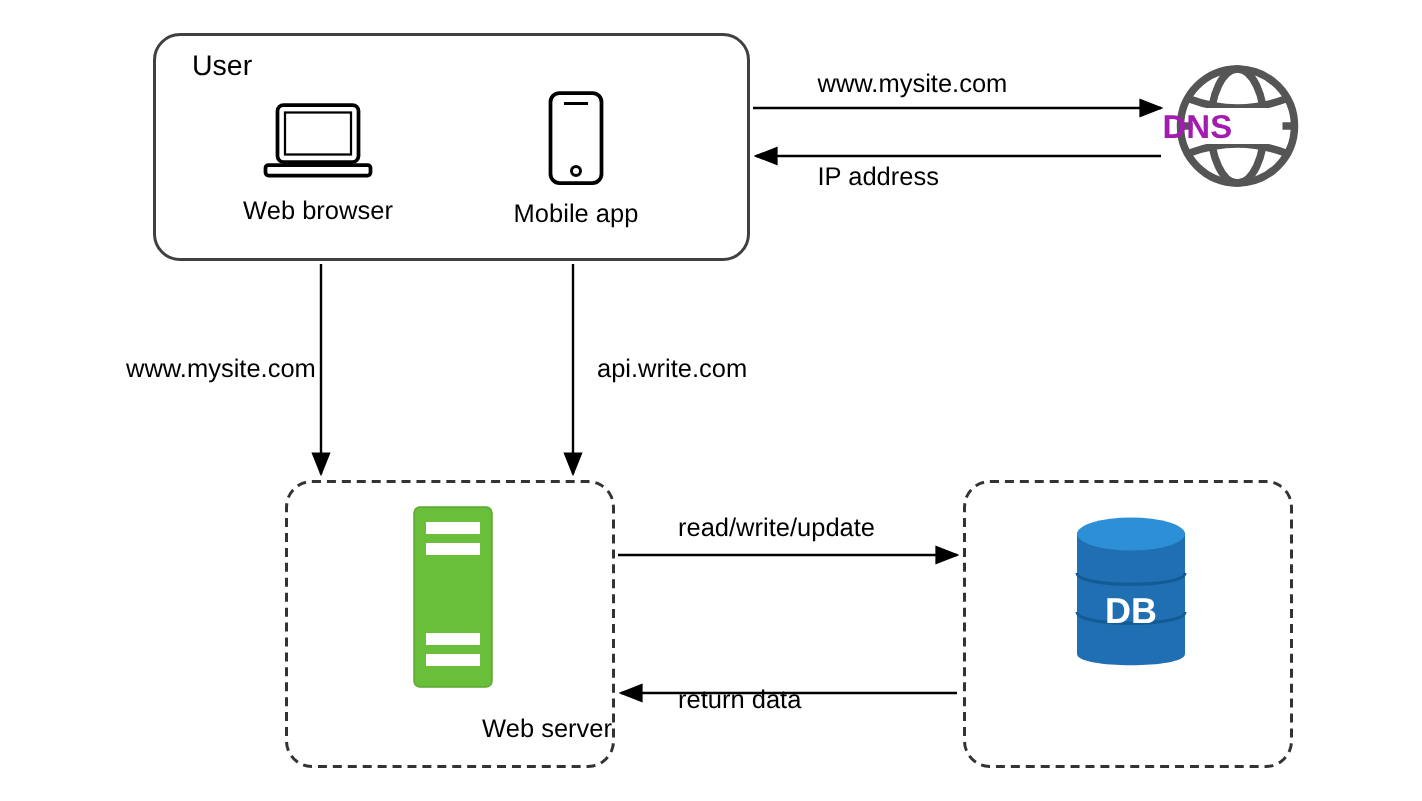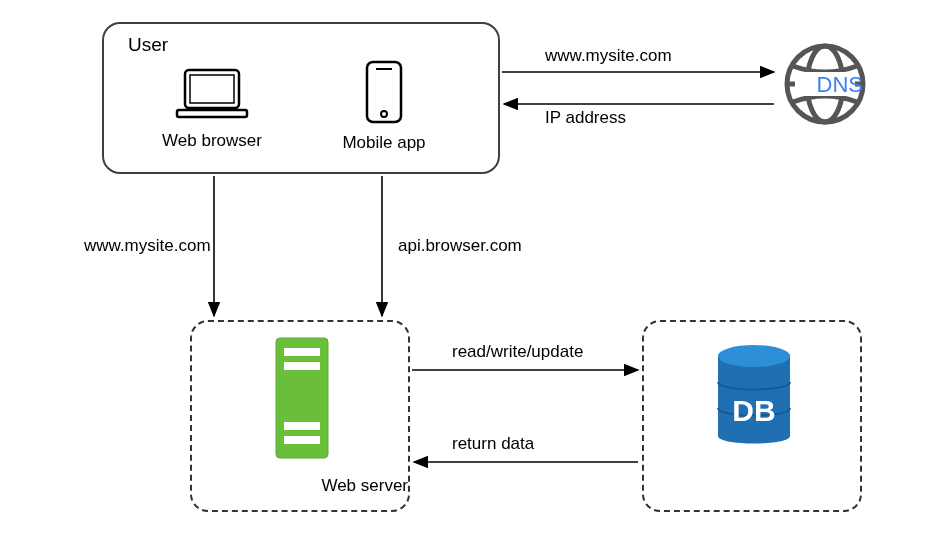--- a/index.html
+++ b/index.html
@@ -56,21 +56,21 @@
   <div>
     <svg width="88" height="88" viewBox="0 0 88 88">
       <circle cx="44" cy="44" r="38" fill="none" stroke="#555" stroke-width="5"></circle>
       <ellipse cx="44" cy="44" rx="18" ry="38" fill="none" stroke="#555" stroke-width="5"></ellipse>
       <line x1="6" y1="44" x2="82" y2="44" stroke="#555" stroke-width="5"></line>
       <path d="M12 26 Q44 38 76 26" fill="none" stroke="#555" stroke-width="5"></path>
       <path d="M12 62 Q44 50 76 62" fill="none" stroke="#555" stroke-width="5"></path>
       <rect x="14" y="32" width="60" height="24" fill="#fff"></rect>
     </svg>
   </div>
-  <div class="label" style="left:0; right:0; top:32px; font-size:22px; font-weight:normal; color:#3b82f6; text-align:right; width:88px;">DNS</div>
+  <div class="label" style="left:0; right:0; top:32px; font-size:22px; font-weight:bold; color:#a21caf; text-align:left; width:88px;">DNS</div>
 </div>
 
 <div class="box dashed-border" style="left:190px; top:320px; width:220px; height:192px;">
   <div style="position:absolute; left:82px; top:14px;">
     <svg width="56" height="124" viewBox="0 0 56 124">
       <rect x="2" y="2" width="52" height="120" rx="4" fill="#6abf3a" stroke="#5aa832" stroke-width="1"></rect>
       <rect x="10" y="12" width="36" height="8" fill="#fff"></rect>
       <rect x="10" y="26" width="36" height="8" fill="#fff"></rect>
       <rect x="10" y="86" width="36" height="8" fill="#fff"></rect>
       <rect x="10" y="100" width="36" height="8" fill="#fff"></rect>
@@ -81,30 +81,30 @@
 
 <div class="box dashed-border" style="left:642px; top:320px; width:220px; height:192px;">
   <div style="position:absolute; left:68px; top:18px;">
     <svg width="84" height="112" viewBox="0 0 84 112">
       <defs></defs>
       <path d="M6 16 C6 6, 78 6, 78 16 L78 96 C78 106, 6 106, 6 96 Z" fill="#1f6fb2"></path>
       <ellipse cx="42" cy="16" rx="36" ry="11" fill="#2d8fd6"></ellipse>
       <path d="M6 42 C6 52, 78 52, 78 42" fill="none" stroke="#145a94" stroke-width="2"></path>
       <path d="M6 68 C6 78, 78 78, 78 68" fill="none" stroke="#145a94" stroke-width="2"></path>
     </svg>
-    <div class="label" style="left:0; top:54px; width:84px; text-align:center; color:#fff; font-size:30px; font-weight:bold;">DB</div>
+    <div class="label" style="left:0; top:54px; width:84px; text-align:center; color:#fff; font-size:24px; font-weight:bold;">DB</div>
   </div>
 </div>
 
 <div class="label" style="left:545px; top:46px;">www.mysite.com</div>
 <div class="label" style="left:545px; top:108px;">IP address</div>
 <div class="label" style="left:84px; top:236px;">www.mysite.com</div>
-<div class="label" style="left:398px; top:236px;">api.browser.com</div>
+<div class="label" style="left:398px; top:236px;">api.write.com</div>
 <div class="label" style="left:452px; top:342px;">read/write/update</div>
-<div class="label" style="left:452px; top:434px;">return data</div>
+<div class="label" style="left:452px; top:457px;">return data</div>
 
 <svg class="arrows">
   <defs>
     <marker id="arrowhead" markerWidth="10" markerHeight="8" refX="9" refY="4" orient="auto">
       <polygon points="0 0, 10 4, 0 8" fill="#000"></polygon>
     </marker>
   </defs>
 
   <line x1="502" y1="72" x2="774" y2="72" stroke="#000" stroke-width="1.6" marker-end="url(#arrowhead)"></line>
 

